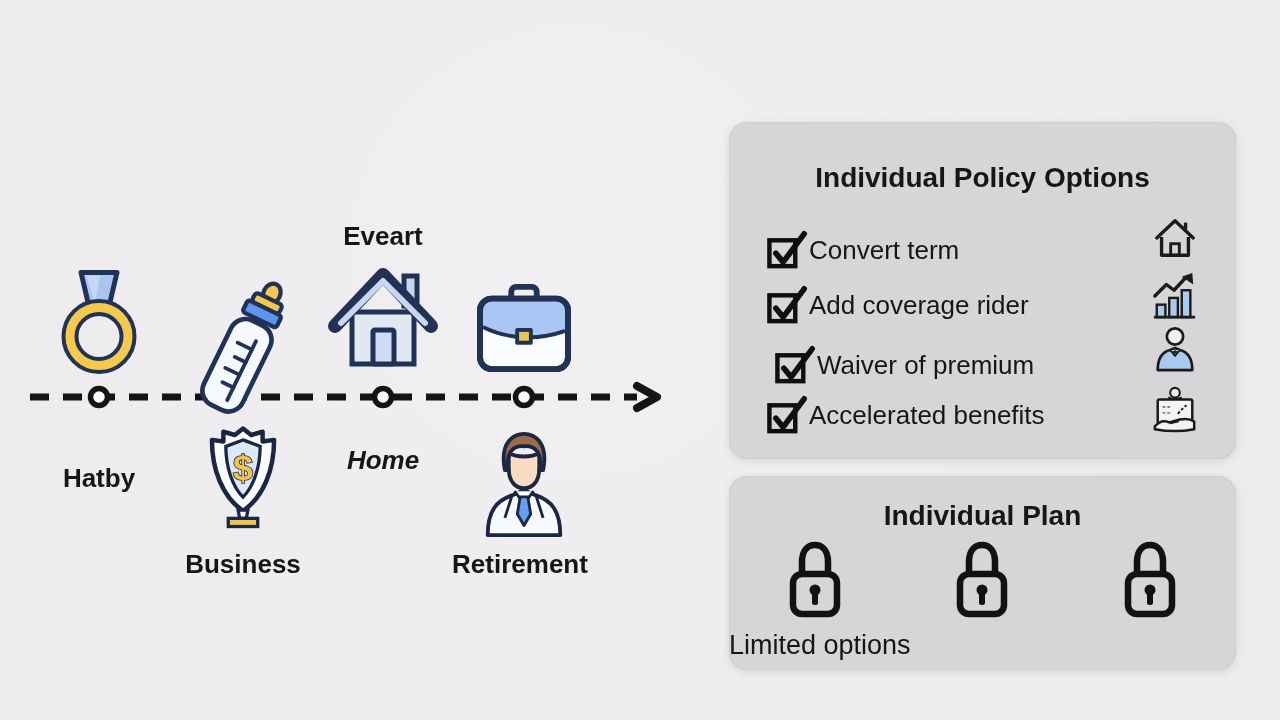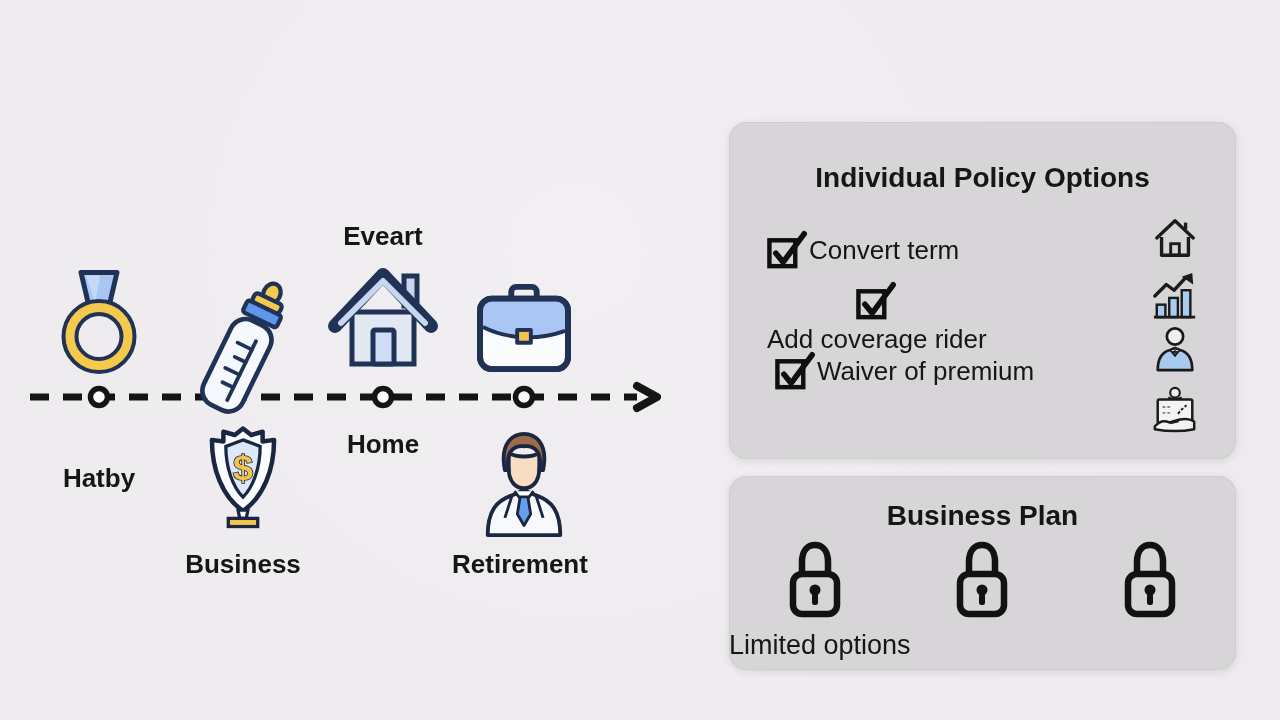--- a/index.html
+++ b/index.html
@@ -119,51 +119,58 @@
     <path d="M38,67 L30,92" fill="none" stroke="#1b2742" stroke-width="3"></path>
     <path d="M62,67 L70,92" fill="none" stroke="#1b2742" stroke-width="3"></path>
     <path d="M40,64 L50,77 L60,64" fill="#ffffff" stroke="#1b2742" stroke-width="3" stroke-linejoin="round"></path>
     <path d="M46,70 L54,70 L57,88 L50,100 L43,88 Z" fill="#66a0ed" stroke="#1b2742" stroke-width="3" stroke-linejoin="round"></path>
     <path d="M34,24 L34,40 C34,55 42,61 50,61 C58,61 66,55 66,40 L66,24 C58,29 42,29 34,24 Z" fill="#fadcc2" stroke="#1b2742" stroke-width="4" stroke-linejoin="round"></path>
     <path d="M30,42 C24,12 40,4 50,4 C60,4 76,12 70,42 L66,42 C70,22 60,16 50,17 C40,16 30,22 34,42 Z" fill="#9c6b49" stroke="#1b2742" stroke-width="4" stroke-linejoin="round"></path>
   </svg>
 
   <div class="tl-label" style="left:383px; top:221px;">Eveart</div>
   <div class="tl-label" style="left:99px;  top:427px;margin-top:36px;">Hatby</div>
-  <div class="tl-label" style="left:383px; top:429px;">Home</div>
+  <div class="tl-label" style="left:383px; top:445px;font-style:italic;">Home</div>
   <div class="tl-label" style="left:243px; top:549px;">Business</div>
   <div class="tl-label" style="left:520px; top:549px;text-align:right;">Retirement</div>
 
   <div class="panel panel-individual">
     <div class="panel-title">Individual Policy Options</div>
 
     <div class="check-row" style="top:101px;">
       <svg class="cb" width="42" height="46" viewBox="0 0 52 48">
         <rect x="3" y="12" width="32" height="32" fill="none" stroke="#0f0f0f" stroke-width="5.5"></rect>
         <path d="M11,28 L20,39 L46,4" fill="none" stroke="#0f0f0f" stroke-width="7" stroke-linecap="round" stroke-linejoin="round"></path>
       </svg>
       <span class="check-label">Convert term</span>
     </div>
 
-    <div class="check-row" style="top:156px;flex-direction:column;">
+    <div class="check-row" style="top:156px;">
       <svg class="cb" width="42" height="46" viewBox="0 0 52 48">
         <rect x="3" y="12" width="32" height="32" fill="none" stroke="#0f0f0f" stroke-width="5.5"></rect>
         <path d="M11,28 L20,39 L46,4" fill="none" stroke="#0f0f0f" stroke-width="7" stroke-linecap="round" stroke-linejoin="round"></path>
       </svg>
       <span class="check-label">Add coverage rider</span>
     </div>
 
-    <div class="check-row" style="top:222px;padding-left:8px;">
+    <div class="check-row" style="top:216px;padding-left:8px;">
       <svg class="cb" width="42" height="46" viewBox="0 0 52 48">
         <rect x="3" y="12" width="32" height="32" fill="none" stroke="#0f0f0f" stroke-width="5.5"></rect>
         <path d="M11,28 L20,39 L46,4" fill="none" stroke="#0f0f0f" stroke-width="7" stroke-linecap="round" stroke-linejoin="round"></path>
       </svg>
       <span class="check-label">Waiver of premium</span>
     </div>
 
+    <div class="check-row" style="top:266px;">
+      <svg class="cb" width="42" height="46" viewBox="0 0 52 48">
+        <rect x="3" y="12" width="32" height="32" fill="none" stroke="#0f0f0f" stroke-width="5.5"></rect>
+        <path d="M11,28 L20,39 L46,4" fill="none" stroke="#0f0f0f" stroke-width="7" stroke-linecap="round" stroke-linejoin="round"></path>
+      </svg>
+      <span class="check-label">Accelerated benefits</span>
+    </div>
 
     <svg class="row-icon" style="top:91px;" width="48" height="48" viewBox="0 0 50 50">
       <path d="M36,10 L36,17" stroke="#1b1b1b" stroke-width="3.5" fill="none"></path>
       <path d="M6,26 L25,8 L44,26" fill="none" stroke="#1b1b1b" stroke-width="3.5" stroke-linecap="round" stroke-linejoin="round"></path>
       <path d="M11,25 L11,44 L39,44 L39,25" fill="none" stroke="#1b1b1b" stroke-width="3.5" stroke-linejoin="round"></path>
       <rect x="20.5" y="32" width="9" height="12" fill="none" stroke="#1b1b1b" stroke-width="3"></rect>
     </svg>
     <svg class="row-icon" style="top:150px;" width="48" height="48" viewBox="0 0 50 50">
       <rect x="6" y="34" width="9" height="13" fill="#a9ccee" stroke="#1b1b1b" stroke-width="2.5"></rect>
       <rect x="19" y="27" width="9" height="20" fill="#a9ccee" stroke="#1b1b1b" stroke-width="2.5"></rect>
@@ -184,21 +191,21 @@
       <rect x="7" y="15" width="36" height="25" rx="2" fill="#f4f3f4" stroke="#1b1b1b" stroke-width="2.6"></rect>
       <line x1="12" y1="23" x2="22" y2="23" stroke="#8a8a8a" stroke-width="2" stroke-dasharray="3 2"></line>
       <line x1="12" y1="29" x2="20" y2="29" stroke="#8a8a8a" stroke-width="2" stroke-dasharray="3 2"></line>
       <path d="M28,30 Q33,24 37,21" fill="none" stroke="#1b1b1b" stroke-width="2" stroke-dasharray="3 2"></path>
       <path d="M4,43 Q11,35 19,39 L30,36 Q39,34 45,38 L45,46 Q25,50 4,46 Z" fill="#f4f3f4" stroke="#1b1b1b" stroke-width="2.6" stroke-linejoin="round"></path>
       <path d="M20,40 L29,38" fill="none" stroke="#1b1b1b" stroke-width="1.8"></path>
     </svg>
   </div>
 
   <div class="panel panel-workplace">
-    <div class="panel-title">Business Plan</div>
+    <div class="panel-title">Individual Plan</div>
 
     <svg class="lock" style="left:56px;" width="60" height="78" viewBox="0 0 60 78">
       <path d="M17,38 L17,22 C17,10 23,5 30,5 C37,5 43,10 43,22 L43,38" fill="none" stroke="#121212" stroke-width="6.5"></path>
       <rect x="8" y="34" width="44" height="40" rx="9" fill="#d7d5d7" stroke="#121212" stroke-width="6.5"></rect>
       <circle cx="30" cy="50" r="5.5" fill="#121212"></circle>
       <rect x="27" y="53" width="6" height="12" rx="2.5" fill="#121212"></rect>
     </svg>
     <svg class="lock" style="left:223px;" width="60" height="78" viewBox="0 0 60 78">
       <path d="M17,38 L17,22 C17,10 23,5 30,5 C37,5 43,10 43,22 L43,38" fill="none" stroke="#121212" stroke-width="6.5"></path>
       <rect x="8" y="34" width="44" height="40" rx="9" fill="#d7d5d7" stroke="#121212" stroke-width="6.5"></rect>

